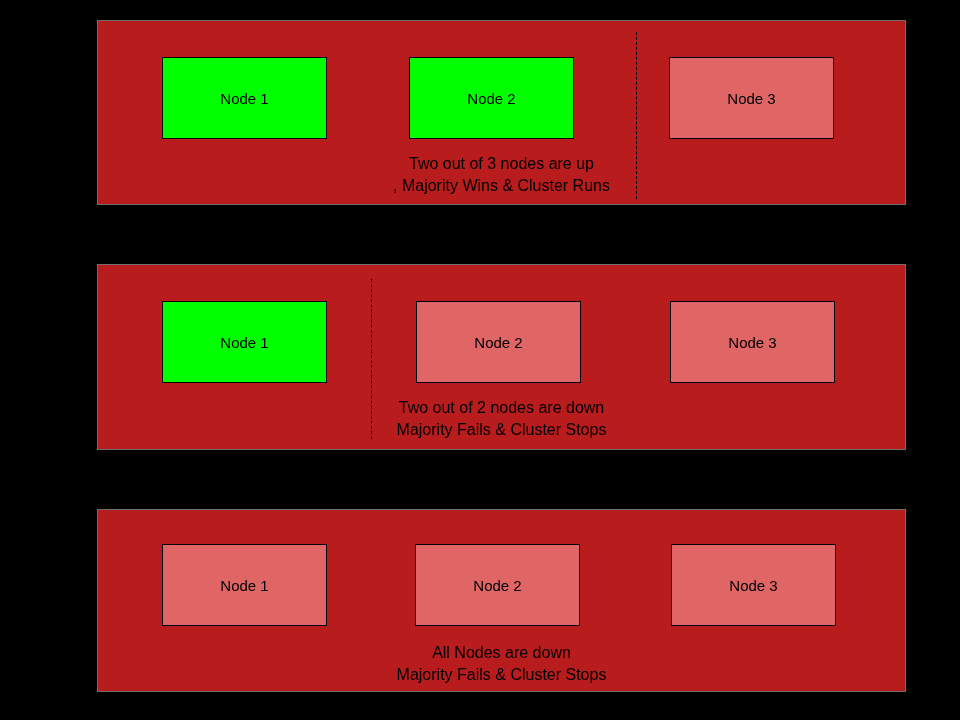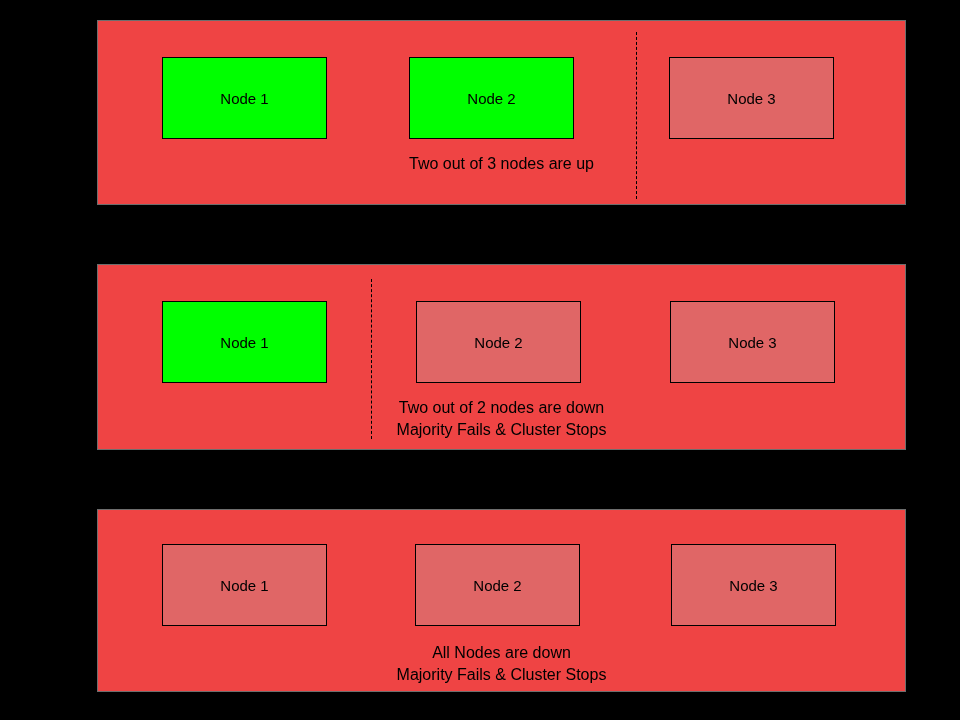--- a/index.html
+++ b/index.html
@@ -7,21 +7,21 @@
     width: 960px; height: 720px;
     background: #000000;
     position: relative;
     overflow: hidden;
     font-family: "Liberation Sans", sans-serif;
   }
   .panel {
     position: absolute;
     left: 97px;
     width: 809px;
-    background: #ef4444;
+    background: #b91c1c;
     border: 1px solid #6e6e6e;
     box-sizing: border-box;
   }
   .panel-1 { top: 20px;  height: 185px; }
   .panel-2 { top: 264px; height: 186px; }
   .panel-3 { top: 509px; height: 183px; }
   .node {
     position: absolute;
     width: 165px; height: 82px;
     box-sizing: border-box;
@@ -59,20 +59,21 @@
   </div>
   <div class="node" style="left: 311px; top: 36px; background-color: rgb(0, 255, 0);">
     <span>Node 2</span>
   </div>
   <div class="node" style="left: 571px; top: 36px; background-color: rgb(224, 102, 102);">
     <span>Node 3</span>
   </div>
   <div class="divider divider-1"></div>
   <div class="caption">
     <div>Two out of 3 nodes are up</div>
+    <div>, Majority Wins &amp; Cluster Runs</div>
   </div>
 </div>
 
 <div class="panel panel-2">
   <div class="node" style="left: 64px; top: 36px; background-color: rgb(0, 255, 0);">
     <span>Node 1</span>
   </div>
   <div class="node" style="left: 318px; top: 36px; background-color: rgb(224, 102, 102);">
     <span>Node 2</span>
   </div>

